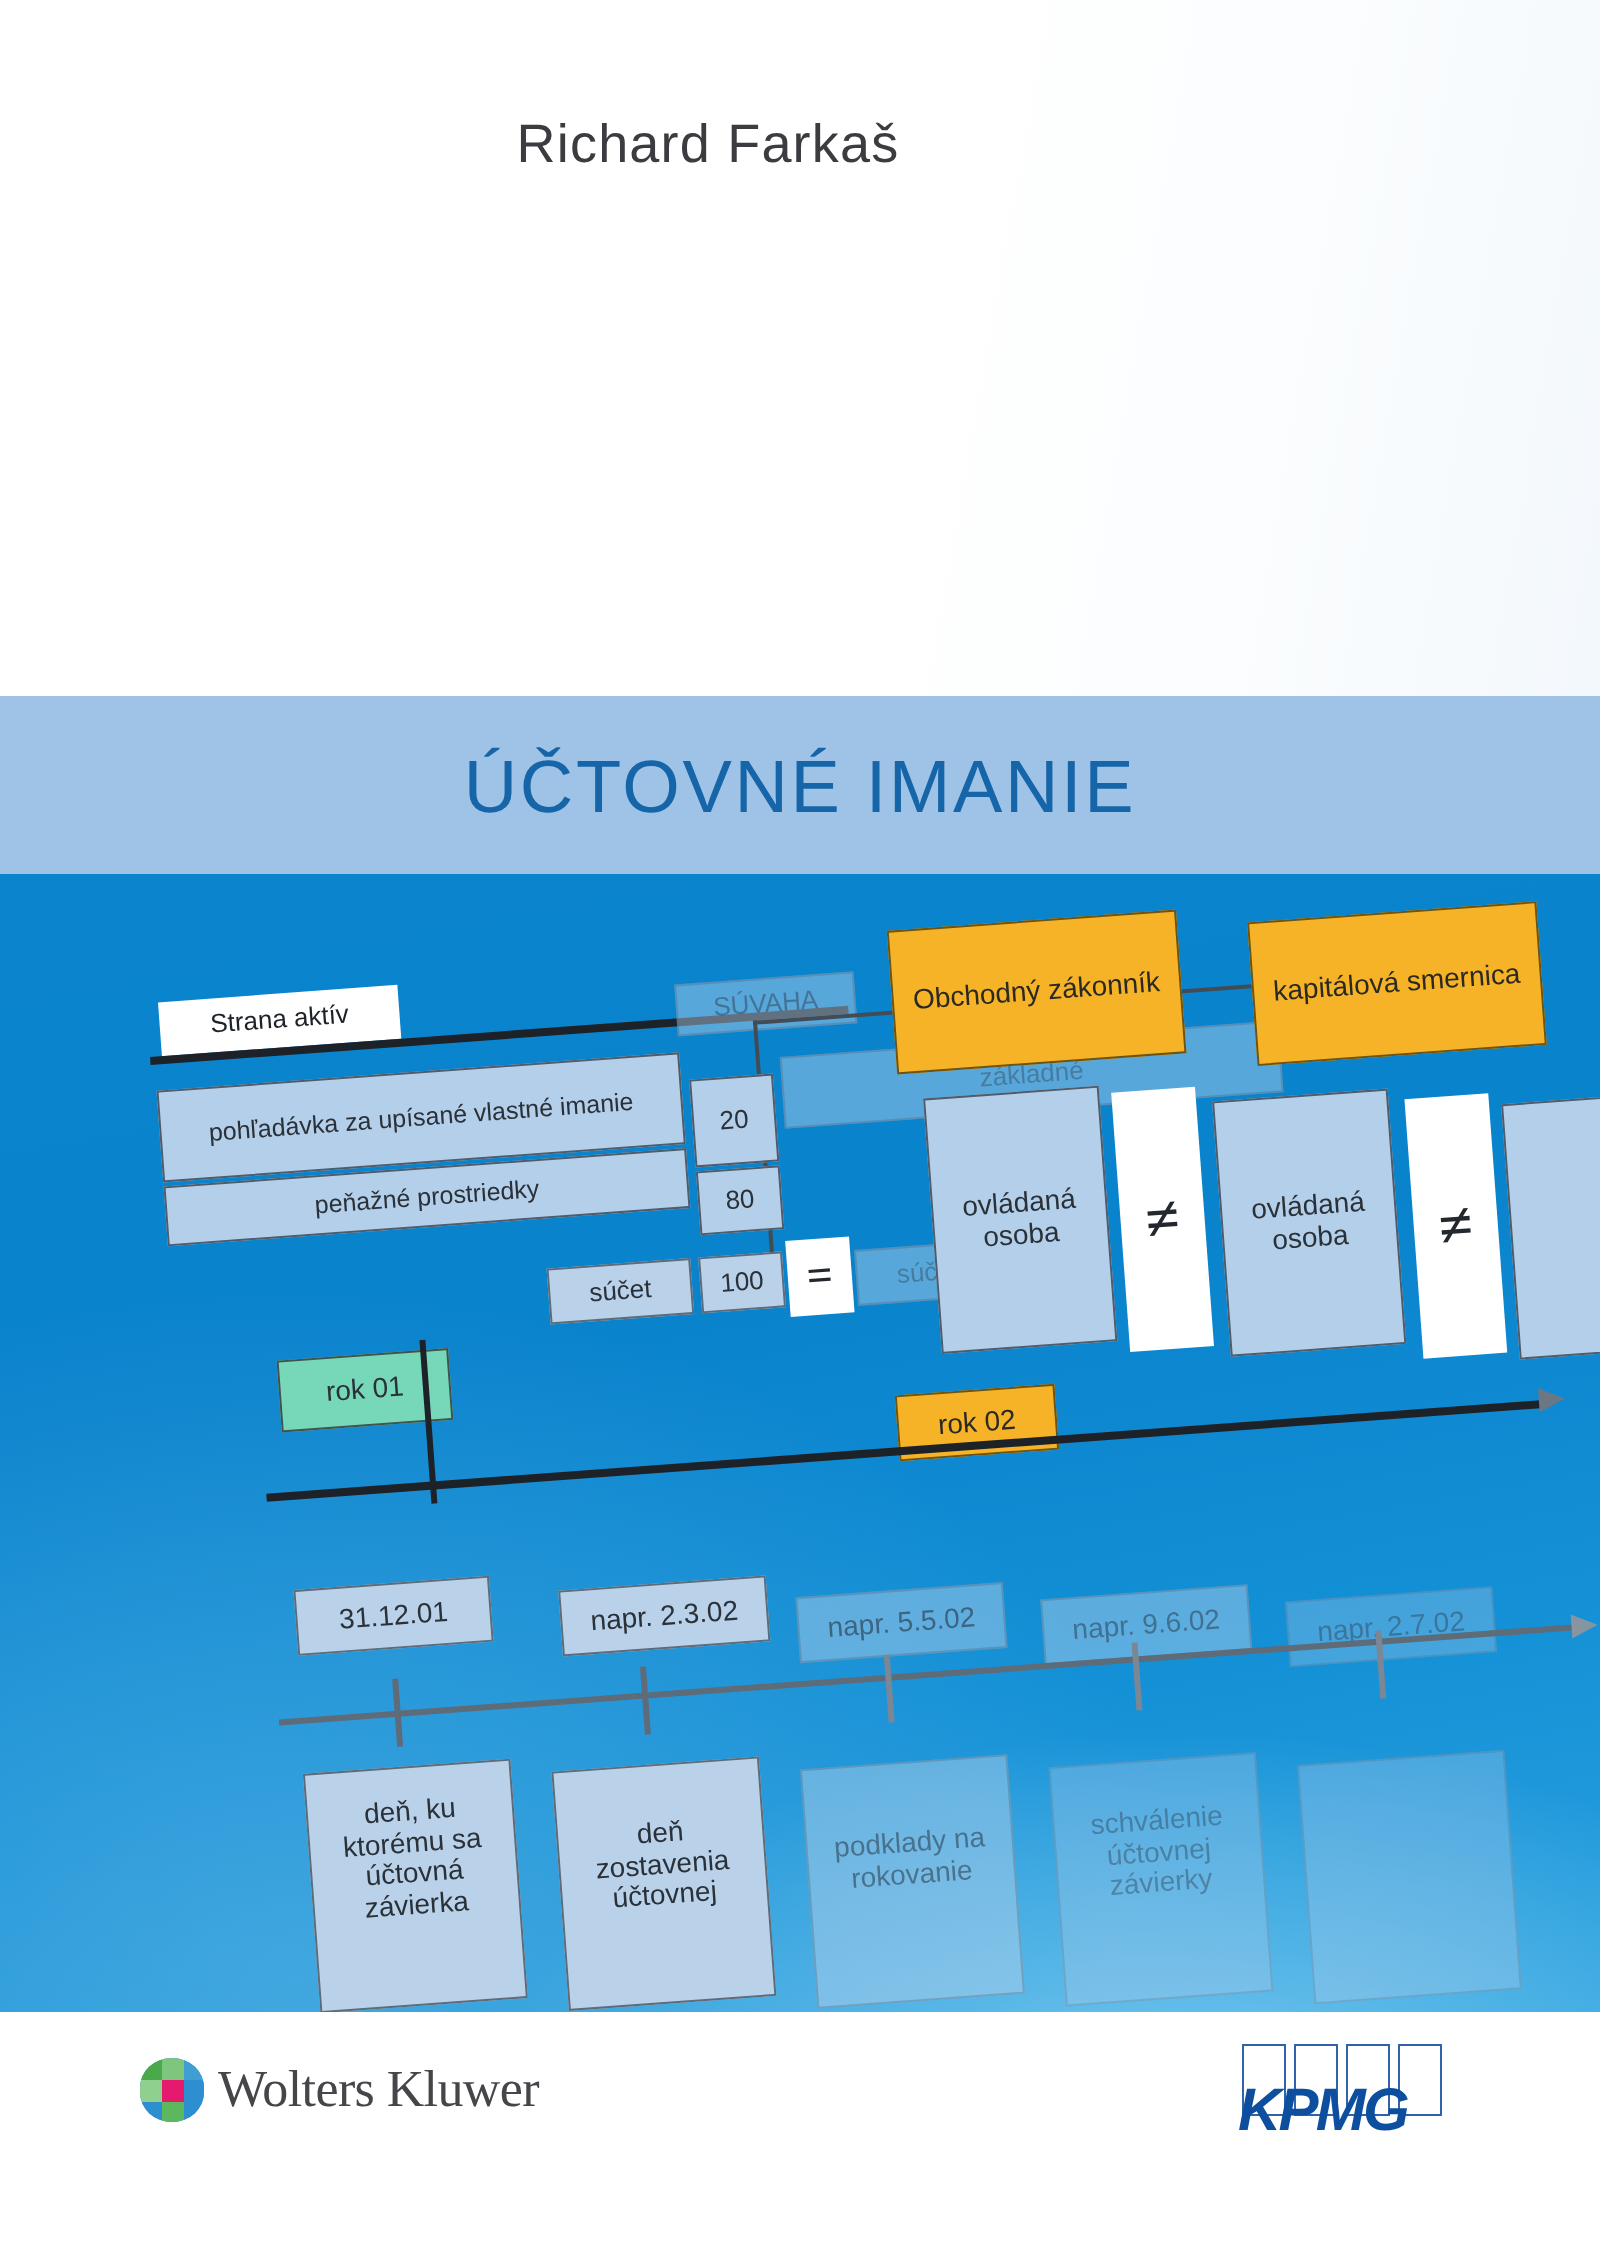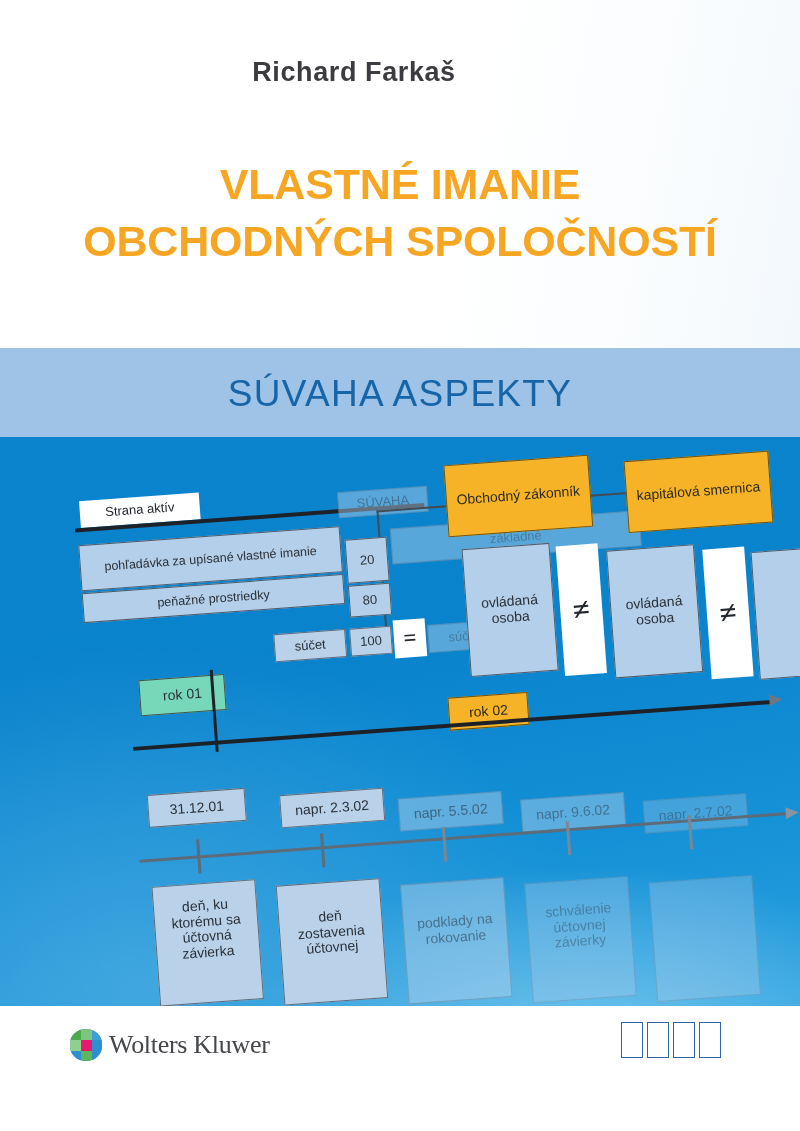--- a/index.html
+++ b/index.html
@@ -4,21 +4,21 @@
 <style>
   html,body{margin:0;padding:0;background:#ffffff;}
   body{width:800px;height:1131px;font-family:"Liberation Sans",sans-serif;overflow:hidden;}
 
   .cover{position:relative;width:800px;height:1131px;background:#ffffff;overflow:hidden;}
 
   
   .top-zone{position:absolute;left:0;top:0;width:800px;height:348px;
             background:linear-gradient(100deg,#ffffff 0%,#ffffff 55%,#fbfdfe 78%,#f3f8fc 100%);}
   .author{position:absolute;left:0;top:57px;width:708px;text-align:center;
-          font-size:27px;font-weight:700;letter-spacing:.6px;color:#3b3b40;
+          font-size:27px;font-weight:400;letter-spacing:.6px;color:#3b3b40;
           font-family:"Liberation Sans",sans-serif;}
   .title{position:absolute;left:0;top:160px;width:800px;text-align:center;
          font-size:43px;line-height:48px;font-weight:bold;color:#f7a623;
          letter-spacing:-.2px;}
   .title .l2{display:block;margin-top:9px;}
 
   
   .sub-band{position:absolute;left:0;top:348px;width:800px;height:89px;background:#9ec3e6;}
   .subtitle{position:absolute;left:0;top:373px;width:800px;text-align:center;
             font-size:37px;font-weight:400;letter-spacing:1.3px;color:#1565a8;}
@@ -77,27 +77,23 @@
 </style>
 </head>
 <body>
 
 <div class="cover">
 
   <div class="top-zone"></div>
 
   <div class="author">Richard Farkaš</div>
 
-  <div class="title">
-    <span>VLASTNÉ IMANIE</span>
-    <span class="l2">OBCHODNÝCH SPOLOČNOSTÍ</span>
-  </div>
 
   <div class="sub-band"></div>
-  <div class="subtitle">SÚVAHA ASPEKTY</div>
+  <div class="subtitle">ÚČTOVNÉ IMANIE</div>
 
   <div class="blue-zone">
     <div class="plane">
 
       <div class="bx lbl" style="left:104px;top:72px;width:120px;height:27px;font-size:13px;">Strana aktív</div>
       <div class="line" style="left:98px;top:99px;width:350px;height:4px;"></div>
 
       <div class="bx ghost" style="left:362px;top:82px;width:90px;height:26px;font-size:13px;color:rgba(40,55,70,.45);">SÚVAHA</div>
 
       <div class="line thin" style="left:400px;top:103px;width:2px;height:140px;"></div>
@@ -171,15 +167,16 @@
       <i style="left:22px;top:22px;width:10px;height:10px;background:#2d8fd0;"></i>
     </span>
     <span class="wk-text">Wolters Kluwer</span>
   </div>
 
   <div class="kpmg">
     <span class="kpmg-sq" style="left:0;"></span>
     <span class="kpmg-sq" style="left:26px;"></span>
     <span class="kpmg-sq" style="left:52px;"></span>
     <span class="kpmg-sq" style="left:78px;"></span>
+    <span class="kpmg-word">KPMG</span>
   </div>
 
 </div>
 
 </body></html>

